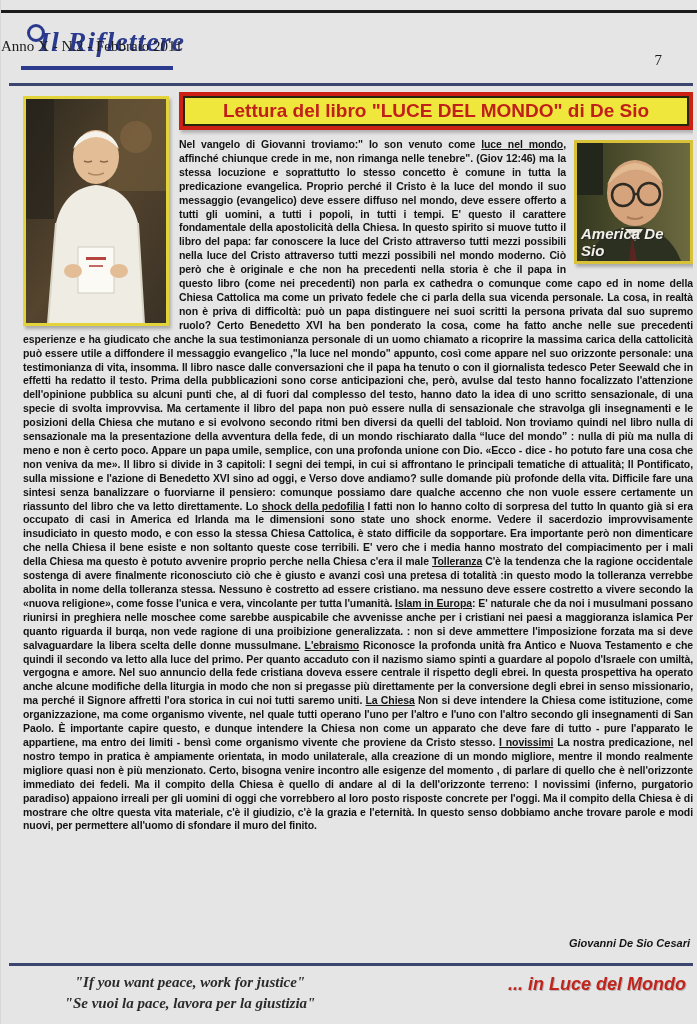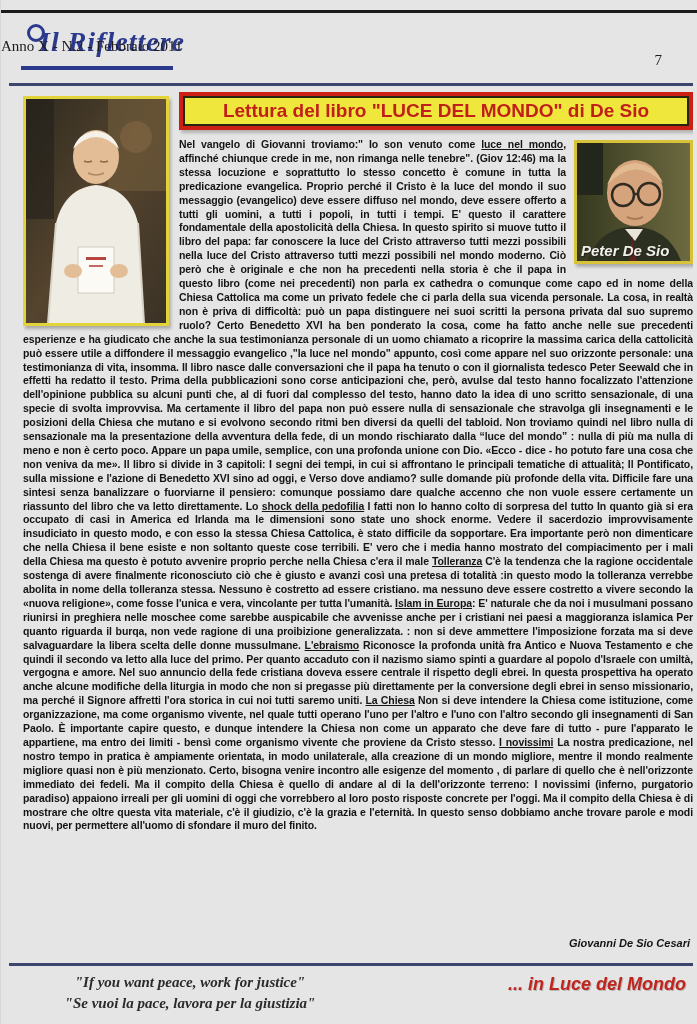--- a/index.html
+++ b/index.html
@@ -104,21 +104,21 @@
         <path d="M10 118 C20 92 38 84 56 84 C76 84 94 92 104 118 Z" fill="#2c3020"></path>
         <path d="M48 86 L58 98 L66 86 Z" fill="#e8e4da"></path>
         <path d="M55 93 L60 118 L52 118 Z" fill="#5a2420"></path>
         <ellipse cx="58" cy="50" rx="28" ry="33" fill="#d6a47c"></ellipse>
         <path d="M30 42 Q58 12 86 40 Q78 22 58 20 Q38 22 30 42 Z" fill="#e2bb92"></path>
         <circle cx="46" cy="52" r="11" fill="none" stroke="#2f2a22" stroke-width="2.5"></circle>
         <circle cx="72" cy="51" r="11" fill="none" stroke="#2f2a22" stroke-width="2.5"></circle>
         <line x1="57" y1="51" x2="61" y2="51" stroke="#2f2a22" stroke-width="2.5"></line>
         <path d="M50 74 Q58 78 66 74" stroke="#a97c58" stroke-width="2" fill="none"></path>
       </svg>
-      <figcaption>Peter De Sio</figcaption>
+      <figcaption>America De Sio</figcaption>
     </figure>
 
     <p class="body"><span>Nel vangelo di Giovanni troviamo:" Io son venuto come </span><span class="run-u">luce nel mondo</span><span>, affinché chiunque crede in me, non rimanga nelle tenebre". (Giov 12:46) ma la stessa locuzione e soprattutto lo stesso concetto è comune in tutta la predicazione evangelica. Proprio perché il Cristo è la luce del mondo il suo messaggio (evangelico) deve essere diffuso nel mondo, deve essere offerto a tutti gli uomini, a tutti i popoli, in tutti i tempi. E' questo il carattere fondamentale della apostolicità della Chiesa. In questo spirito si muove tutto il libro del papa: far conoscere la luce del Cristo attraverso tutti mezzi possibili nella luce del Cristo attraverso tutti mezzi possibili nel mondo moderno. Ciò però che è originale e che non ha precedenti nella storia è che il papa in questo libro (come nei precedenti) non parla ex cathedra o comunque come capo ed in nome della Chiesa Cattolica ma come un privato fedele che ci parla della sua vicenda personale. La cosa, in realtà non è priva di difficoltà: può un papa distinguere nei suoi scritti la persona privata dal suo supremo ruolo? Certo Benedetto XVI ha ben ponderato la cosa, come ha fatto anche nelle sue precedenti esperienze e ha giudicato che anche la sua testimonianza personale di un uomo chiamato a ricoprire la massima carica della cattolicità può essere utile a diffondere il messaggio evangelico ,"la luce nel mondo" appunto, così come appare nel suo orizzonte personale: una testimonianza di vita, insomma. Il libro nasce dalle conversazioni che il papa ha tenuto o con il giornalista tedesco Peter Seewald che in effetti ha redatto il testo. Prima della pubblicazioni sono corse anticipazioni che, però, avulse dal testo hanno focalizzato l'attenzione dell'opinione pubblica su alcuni punti che, al di fuori dal complesso del testo, hanno dato la idea di uno scritto sensazionale, di una specie di svolta improvvisa. Ma certamente il libro del papa non può essere nulla di sensazionale che stravolga gli insegnamenti e le posizioni della Chiesa che mutano e si evolvono secondo ritmi ben diversi da quelli del tabloid. Non troviamo quindi nel libro nulla di sensazionale ma la presentazione della avventura della fede, di un mondo rischiarato dalla “luce del mondo” : nulla di più ma nulla di meno e non è certo poco. Appare un papa umile, semplice, con una profonda unione con Dio. «Ecco - dice - ho potuto fare una cosa che non veniva da me». Il libro si divide in 3 capitoli: </span><span class="run-i">I segni dei tempi</span><span>, in cui si affrontano le principali tematiche di attualità; </span><span class="run-i">Il Pontificato</span><span>, sulla missione e l'azione di Benedetto XVI sino ad oggi, e </span><span class="run-i">Verso dove andiamo?</span><span> sulle domande più profonde della vita. Difficile fare una sintesi senza banalizzare o fuorviarne il pensiero: comunque possiamo dare qualche accenno che non vuole essere certamente un riassunto del libro che va letto direttamente. Lo </span><span class="run-u">shock della pedofilia</span><span> I fatti non lo hanno colto di sorpresa del tutto In quanto già si era occupato di casi in America ed Irlanda ma le dimensioni sono state uno shock enorme. Vedere il sacerdozio improvvisamente insudiciato in questo modo, e con esso la stessa Chiesa Cattolica, è stato difficile da sopportare. Era importante però non dimenticare che nella Chiesa il bene esiste e non soltanto queste cose terribili. E' vero che i media hanno mostrato del compiacimento per i mali della Chiesa ma questo è potuto avvenire proprio perche nella Chiesa c'era il male </span><span class="run-u">Tolleranza</span><span> C'è la tendenza che la ragione occidentale sostenga di avere finalmente riconosciuto ciò che è giusto e avanzi così una pretesa di totalità :in questo modo la tolleranza verrebbe abolita in nome della tolleranza stessa. Nessuno è costretto ad essere cristiano. ma nessuno deve essere costretto a vivere secondo la «nuova religione», come fosse l'unica e vera, vincolante per tutta l'umanità. </span><span class="run-u">Islam in Europa</span><span>: E' naturale che da noi i musulmani possano riunirsi in preghiera nelle moschee come sarebbe auspicabile che avvenisse anche per i cristiani nei paesi a maggioranza islamica Per quanto riguarda il burqa, non vede ragione di una proibizione generalizzata. : non si deve ammettere l'imposizione forzata ma si deve salvaguardare la libera scelta delle donne mussulmane. </span><span class="run-u">L'ebraismo</span><span> Riconosce la profonda unità fra Antico e Nuova Testamento e che quindi il secondo va letto alla luce del primo. Per quanto accaduto con il nazismo siamo spinti a guardare al popolo d'Israele con umiltà, vergogna e amore. Nel suo annuncio della fede cristiana doveva essere centrale il rispetto degli ebrei. In questa prospettiva ha operato anche alcune modifiche della liturgia in modo che non si pregasse più direttamente per la conversione degli ebrei in senso missionario, ma perché il Signore affretti l'ora storica in cui noi tutti saremo uniti. </span><span class="run-u">La Chiesa</span><span> Non si deve intendere la Chiesa come istituzione, come organizzazione, ma come organismo vivente, nel quale tutti operano l'uno per l'altro e l'uno con l'altro secondo gli insegnamenti di San Paolo. È importante capire questo, e dunque intendere la Chiesa non come un apparato che deve fare di tutto - pure l'apparato le appartiene, ma entro dei limiti - bensì come organismo vivente che proviene da Cristo stesso. </span><span class="run-u">I novissimi</span><span> La nostra predicazione, nel nostro tempo in pratica è ampiamente orientata, in modo unilaterale, alla creazione di un mondo migliore, mentre il mondo realmente migliore quasi non è più menzionato. Certo, bisogna venire incontro alle esigenze del momento , di parlare di quello che è nell'orizzonte immediato dei fedeli. Ma il compito della Chiesa è quello di andare al di la dell'orizzonte terreno: I novissimi (inferno, purgatorio paradiso) appaiono irreali per gli uomini di oggi che vorrebbero al loro posto risposte concrete per l'oggi. Ma il compito della Chiesa è di mostrare che oltre questa vita materiale, c'è il giudizio, c'è la grazia e l'eternità. In questo senso dobbiamo anche trovare parole e modi nuovi, per permettere all'uomo di sfondare il muro del finito.</span></p>
 
   </main>
 
   <div class="sig">Giovanni De Sio Cesari</div>
 
   <div class="footer-rule"></div>
 

